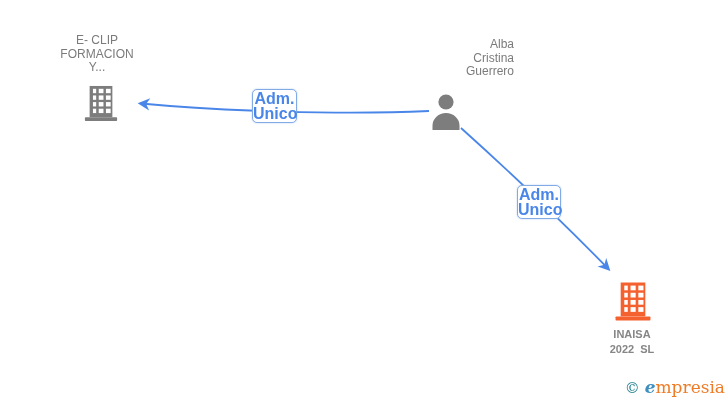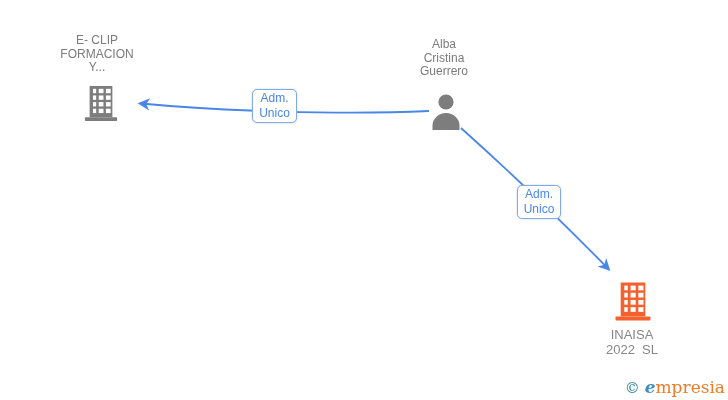--- a/index.html
+++ b/index.html
@@ -17,31 +17,31 @@
   #canvas{
     position:relative;width:728px;height:400px;background:#ffffff;
     font-family:"Liberation Sans",sans-serif;overflow:hidden;
   }
   #edges{position:absolute;left:0;top:0;width:728px;height:400px;}
   .edge{fill:none;stroke:var(--edge-blue);stroke-width:1.8;}
   .node-label{
     position:absolute;width:140px;text-align:center;
     font-size:12px;line-height:13.5px;color:var(--text-gray);
   }
-  .node-label.bold{font-weight:normal;font-size:13px;line-height:15px;color:var(--inaisa-gray);}
+  .node-label.bold{font-weight:bold;font-size:11px;line-height:15px;color:var(--inaisa-gray);}
   .node-label .pre{white-space:pre;}
   .node-icon{position:absolute;}
   .icon-gray{fill:var(--node-gray);}
   .icon-orange{fill:var(--accent-orange);}
   .edge-label{
     position:absolute;box-sizing:border-box;background:#ffffff;
     border:1.5px solid var(--label-border);border-radius:5px;
     box-shadow:0 0 2px rgba(130,171,230,.55);
-    color:var(--edge-blue);font-size:12px;line-height:15px;
-    text-align:center;padding-top:1px;
+    color:var(--edge-blue);font-size:16px;line-height:15px;
+    text-align:center;padding-top:1px;font-weight:bold;
   }
   #watermark{
     position:absolute;right:3px;bottom:2px;
     font-family:"DejaVu Serif",serif;font-size:17px;line-height:20px;
     white-space:nowrap;cursor:pointer;
   }
   #watermark .copy{color:var(--brand-teal);font-size:15px;font-style:normal;margin-right:5px;}
   #watermark .brand-e{color:var(--brand-blue);font-style:italic;font-weight:bold;}
   #watermark .brand-rest{color:var(--brand-orange);}
 </style>
@@ -77,21 +77,21 @@
       <rect x="24.2" y="10.5" width="5" height="4.6"></rect>
       <rect x="10.5" y="17.5" width="3.4" height="4.6"></rect>
       <rect x="16.6" y="17.5" width="5" height="4.6"></rect>
       <rect x="24.2" y="17.5" width="5" height="4.6"></rect>
       <rect x="10.5" y="24.5" width="3.4" height="4.6"></rect>
       <rect x="16.6" y="24.5" width="5" height="4.6"></rect>
       <rect x="24.2" y="24.5" width="5" height="4.6"></rect>
     </g>
   </svg>
 
-  <div class="node-label" style="left:374px;top:38px;">
+  <div class="node-label" style="left:374px;top:38px;text-align:right;">
     <div>Alba</div>
     <div>Cristina</div>
     <div>Guerrero</div>
   </div>
   <svg class="node-icon icon-gray" style="left:429px;top:94px;" width="34" height="36" viewBox="0 0 34 36">
     <circle cx="17" cy="8" r="7.6"></circle>
     <path d="M3.5,36 v-4.5 a13.5,12.5 0 0 1 27,0 V36 Z"></path>
   </svg>
 
   <svg class="node-icon icon-orange" style="left:613px;top:282px;" width="40" height="39" viewBox="0 0 38 38">

